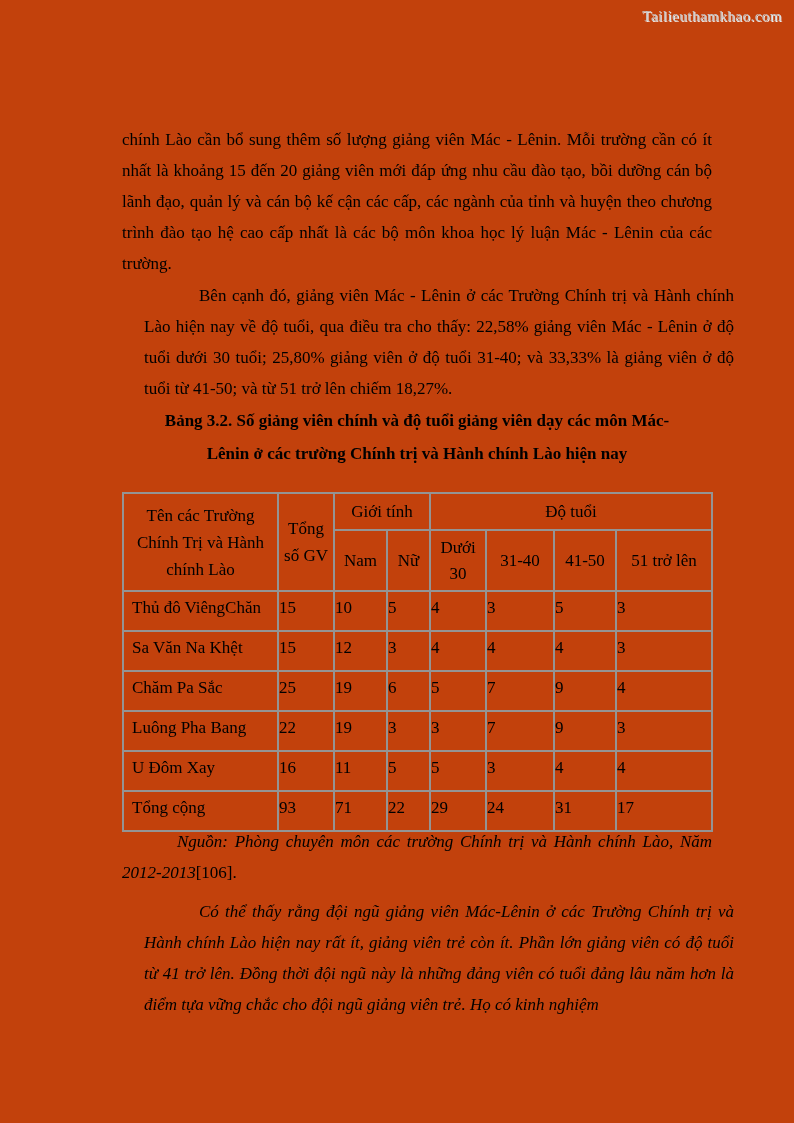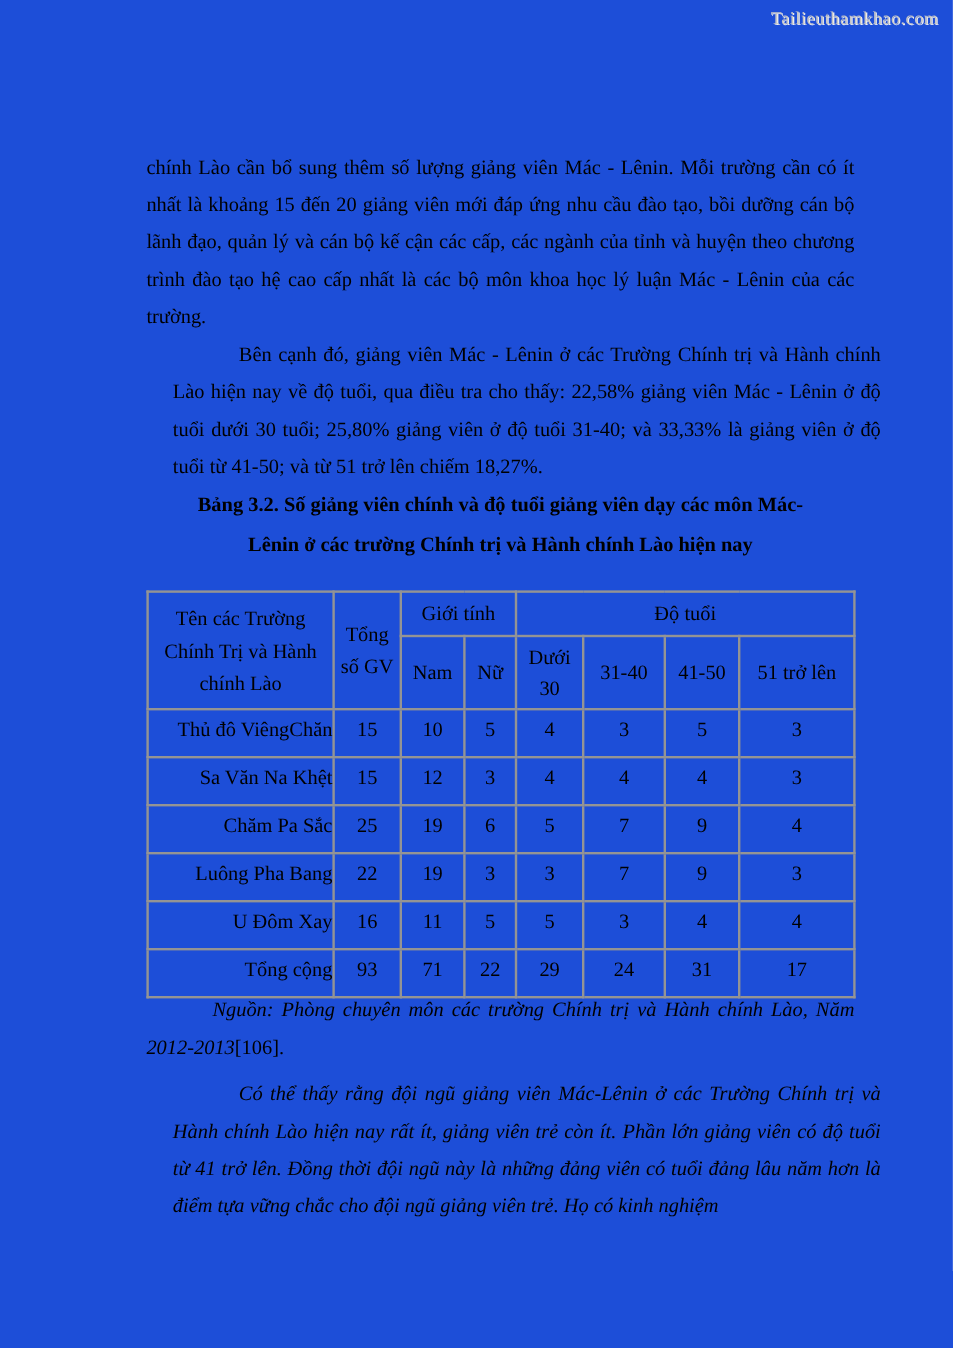--- a/index.html
+++ b/index.html
@@ -6,21 +6,21 @@
   body {
     width: 794px; height: 1123px;
     background: #ffffff;
     font-family: "Liberation Serif", "DejaVu Serif", serif;
     color: #000;
   }
   .page {
     position: relative;
     width: 794px; height: 1123px;
     overflow: hidden;
-    background: #1d4ed8;
+    background: #c2410c;
   }
   .watermark {
     position: absolute; top: 8px; right: 12px;
     font-size: 15px; color: #c6c6c6;
     letter-spacing: 0.5px;
     text-shadow: 1px 1px 0 #efefef;
   }
   .pageno {
     position: absolute; top: 57px; left: 122px; width: 590px;
     text-align: center; font-size: 17px; line-height: 24px;
@@ -60,25 +60,25 @@
     padding: 0;
   }
   table.data-table th {
     text-align: center; vertical-align: middle;
     line-height: 27px; padding: 2px 3px;
   }
   th.h-group { height: 31px; }
   tr.sub-row th { height: 55px; line-height: 26px; }
   table.data-table td {
     height: 35px; vertical-align: top;
-    text-align: center; line-height: 26px;
+    text-align: left; line-height: 26px;
     padding-top: 3px;
   }
   table.data-table td.name-cell {
-    text-align: right; padding-left: 8px; white-space: nowrap;
+    text-align: left; padding-left: 8px; white-space: nowrap;
   }
 </style>
 </head>
 <body>
 
 <div class="page">
 
   <div class="watermark">Tailieuthamkhao.com</div>
 
 

